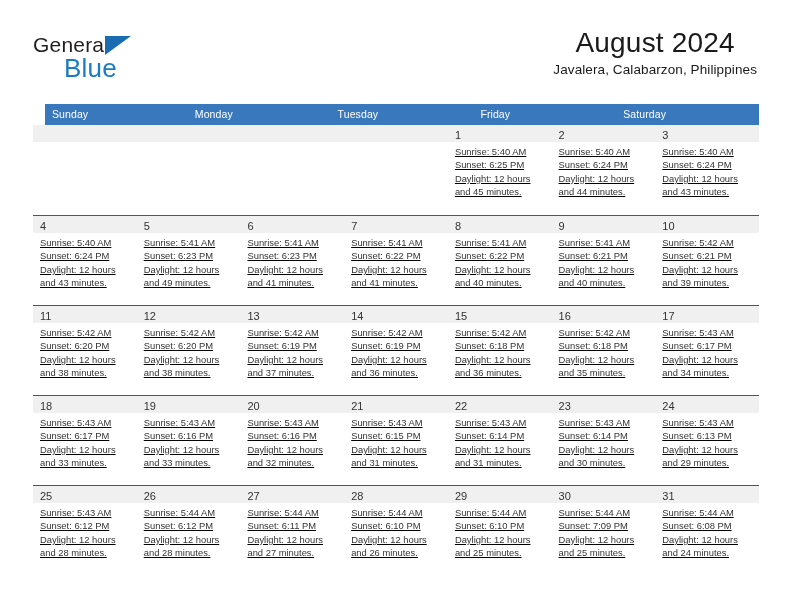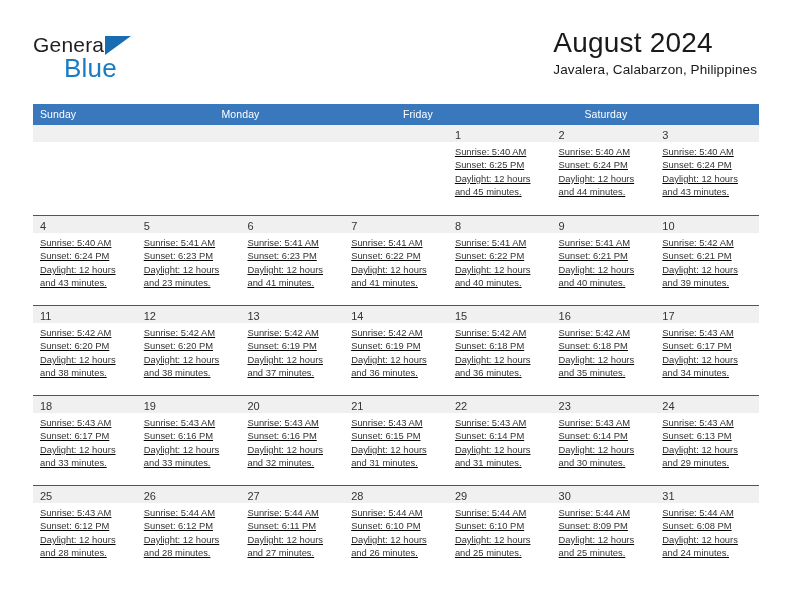--- a/index.html
+++ b/index.html
@@ -62,21 +62,21 @@
     letter-spacing: 0.2px;
     color: #1a7bc4;
     font-family: "Liberation Sans", sans-serif;
     text-align: right;
   }
 
   .title-block {
     position: absolute;
     right: 35px;
     top: 26px;
-    text-align: left;
+    text-align: center;
   }
   .cal-title {
     font-size: 28px;
     font-weight: normal;
     color: #1a1a1a;
     line-height: 34px;
     letter-spacing: 0.2px;
   }
   .cal-subtitle {
     font-size: 13.5px;
@@ -90,20 +90,21 @@
   .calendar {
     position: absolute;
     left: 33px;
     top: 104px;
     width: 726px;
   }
   .dow-row {
     display: flex;
     background: #3a78bd;
     height: 21px;
+    margin-left: 12px;
   }
   .dow {
     flex: 1 1 0;
     color: #ffffff;
     font-size: 10.5px;
     line-height: 21px;
     padding-left: 7px;
     box-sizing: border-box;
     letter-spacing: 0.1px;
   }
@@ -167,20 +168,21 @@
       <div class="cal-subtitle">Javalera, Calabarzon, Philippines</div>
     </div>
 
   </div>
 
   <div class="calendar">
 
     <div class="dow-row">
       <div class="dow">Sunday</div>
       <div class="dow">Monday</div>
+      <div class="dow">Tuesday</div>
       <div class="dow">Friday</div>
       <div class="dow">Saturday</div>
     </div>
 
     <div id="weeks-container">
         <div class="week">
           <div class="cell empty">
             <div class="datebar"><span class="datenum"></span></div>
           </div>
           <div class="cell empty">
@@ -229,21 +231,21 @@
               <div>Daylight: 12 hours</div>
               <div>and 43 minutes.</div>
             </div>
           </div>
           <div class="cell">
             <div class="datebar"><span class="datenum">5</span></div>
             <div class="info">
               <div>Sunrise: 5:41 AM</div>
               <div>Sunset: 6:23 PM</div>
               <div>Daylight: 12 hours</div>
-              <div>and 23 minutes.</div>
+              <div>and 49 minutes.</div>
             </div>
           </div>
           <div class="cell">
             <div class="datebar"><span class="datenum">6</span></div>
             <div class="info">
               <div>Sunrise: 5:41 AM</div>
               <div>Sunset: 6:23 PM</div>
               <div>Daylight: 12 hours</div>
               <div>and 41 minutes.</div>
             </div>
@@ -458,21 +460,21 @@
               <div>Sunrise: 5:44 AM</div>
               <div>Sunset: 6:10 PM</div>
               <div>Daylight: 12 hours</div>
               <div>and 25 minutes.</div>
             </div>
           </div>
           <div class="cell">
             <div class="datebar"><span class="datenum">30</span></div>
             <div class="info">
               <div>Sunrise: 5:44 AM</div>
-              <div>Sunset: 8:09 PM</div>
+              <div>Sunset: 7:09 PM</div>
               <div>Daylight: 12 hours</div>
               <div>and 25 minutes.</div>
             </div>
           </div>
           <div class="cell">
             <div class="datebar"><span class="datenum">31</span></div>
             <div class="info">
               <div>Sunrise: 5:44 AM</div>
               <div>Sunset: 6:08 PM</div>
               <div>Daylight: 12 hours</div>

